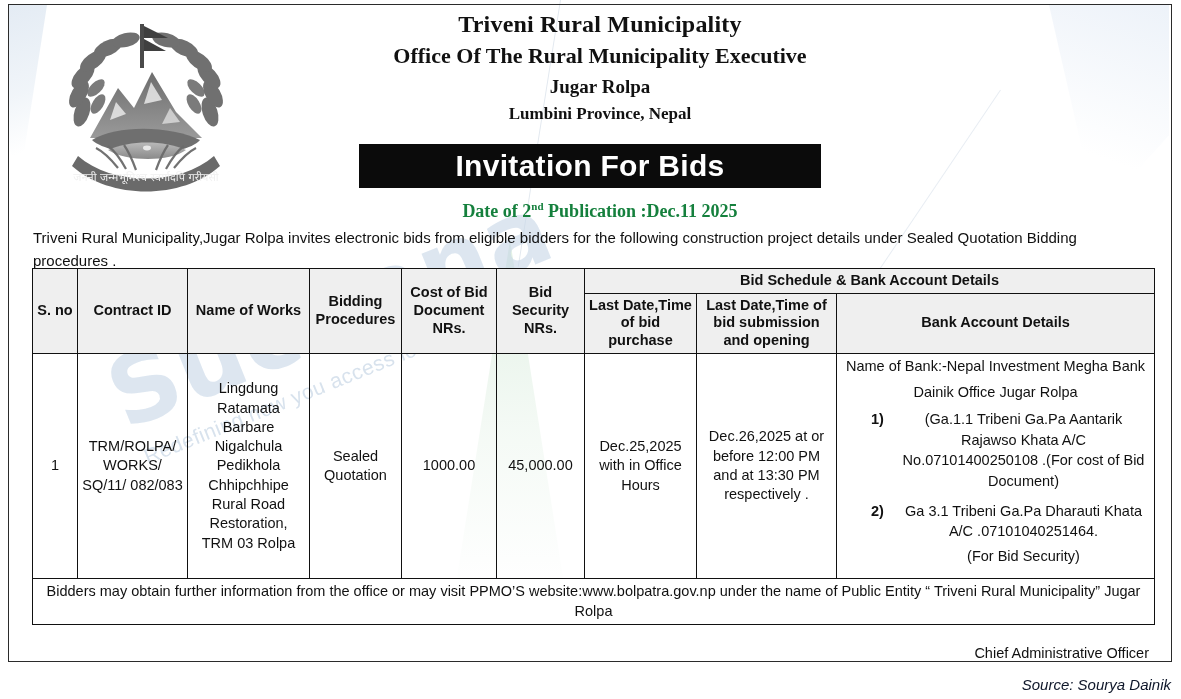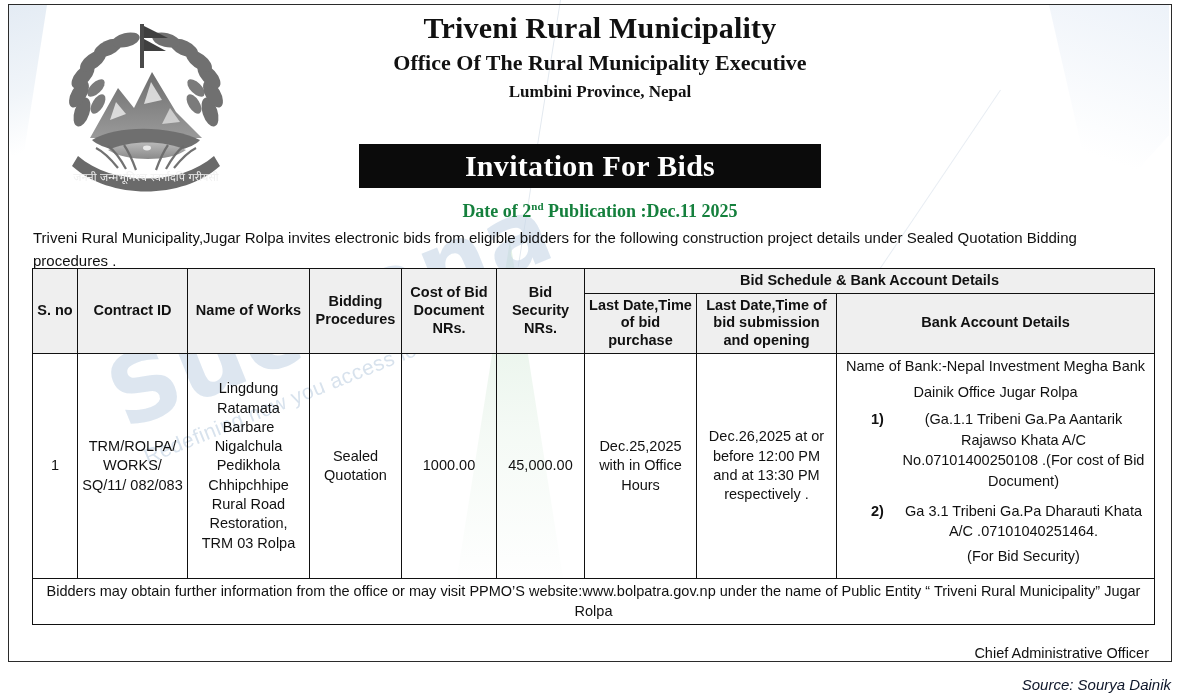--- a/index.html
+++ b/index.html
@@ -126,21 +126,21 @@
   #heading {
     position: absolute;
     left: 255px;
     top: 10px;
     width: 690px;
     text-align: center;
     font-family: "Liberation Serif", serif;
     color: #111;
   }
   #heading .h1 {
-    font-size: 30px;
+    font-size: 24px;
     font-weight: 700;
     line-height: 1.18;
     letter-spacing: .2px;
     text-align: center;
   }
   #heading .h2 {
     font-size: 22px;
     font-weight: 700;
     line-height: 1.3;
     margin-top: 4px;
@@ -163,21 +163,21 @@
     left: 359px;
     top: 144px;
     width: 462px;
     height: 44px;
     background: #0b0b0b;
     display: flex;
     align-items: center;
     justify-content: center;
   }
   #banner .banner-text {
-    font-family: Liberation Serif, serif;
+    font-family: Liberation Sans, sans-serif;
     font-size: 30px;
     font-weight: 700;
     color: #fff;
     letter-spacing: .3px;
   }
 
   #pubdate {
     position: absolute;
     left: 255px;
     top: 200px;
@@ -384,20 +384,21 @@
         </g>
 
         <path d="M26 140 C60 170, 128 170, 162 140 L168 150 C130 184, 58 184, 20 150 Z" fill="#6a6a6a"></path>
         <text x="94" y="165" font-size="11" fill="#f0f0f0" text-anchor="middle" font-family="'DejaVu Sans', sans-serif">जननी जन्मभूमिश्च स्वर्गादपि गरीयसी</text>
       </svg>
     </div>
 
     <div id="heading">
       <div class="h1">Triveni Rural Municipality</div>
       <div class="h2">Office Of The Rural Municipality Executive</div>
+      <div class="h3">Jugar Rolpa</div>
       <div class="h4">Lumbini Province, Nepal</div>
     </div>
 
     <div id="banner">
       <span class="banner-text">Invitation For Bids</span>
     </div>
 
     <div id="pubdate">
       <span>Date of 2</span><sup>nd</sup><span> Publication :Dec.11 2025</span>
     </div>

